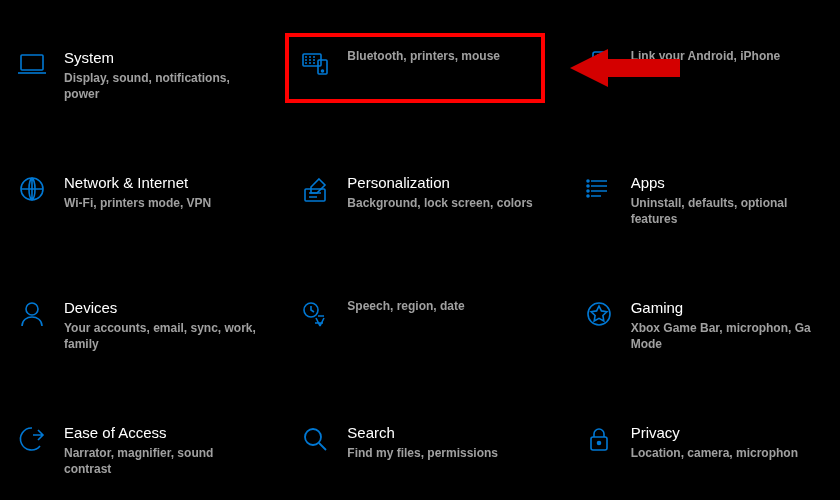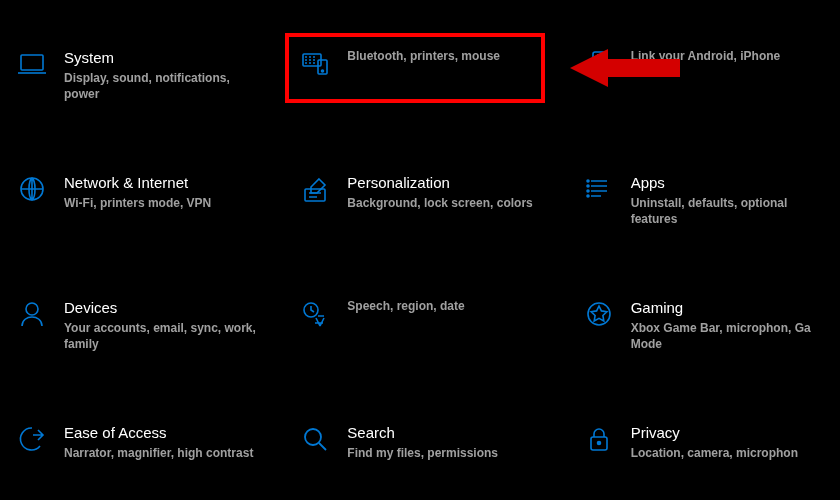--- a/index.html
+++ b/index.html
@@ -184,21 +184,21 @@
     </div>
     <div class="tile">
       <div class="tile-icon">
         <svg viewBox="0 0 32 32" fill="none" stroke="currentColor" stroke-width="1.6">
           <path d="M16 5a11 11 0 1 0 8 18"></path>
           <path d="M22 7l5 5-5 5M27 12H17"></path>
         </svg>
       </div>
       <div class="tile-text">
         <div class="tile-title">Ease of Access</div>
-        <div class="tile-desc">Narrator, magnifier, high contrast</div>
+        <div class="tile-desc">Narrator, magnifier, sound contrast</div>
       </div>
     </div>
     <div class="tile">
       <div class="tile-icon">
         <svg viewBox="0 0 32 32" fill="none" stroke="currentColor" stroke-width="1.8">
           <circle cx="14" cy="14" r="8"></circle>
           <path d="M20 20l7 7"></path>
         </svg>
       </div>
       <div class="tile-text">

